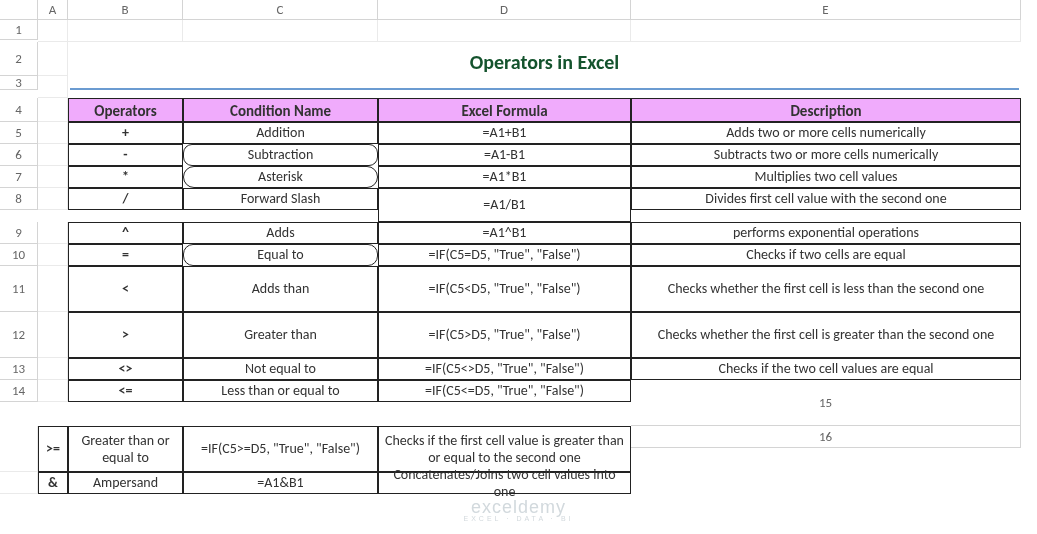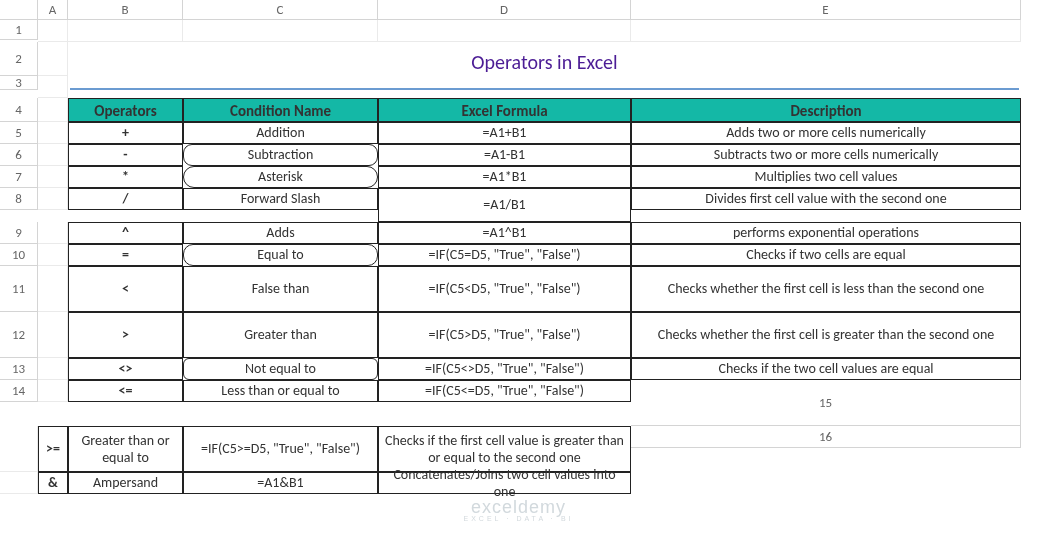--- a/index.html
+++ b/index.html
@@ -40,32 +40,32 @@
     .cell {
       border-right: 1px solid #eaeaea;
       border-bottom: 1px solid #eaeaea;
       background: #fff;
       min-height: 22px;
     }
     .title-cell {
       grid-column: 3 / span 4;
       text-align: center;
       font-size: 20px;
-      font-weight: normal;
-      color: #4c1d95;
+      font-weight: bold;
+      color: #14532d;
       padding: 8px 0 4px 0;
     }
     .title-underline {
       grid-column: 3 / span 4;
       height: 6px;
       border-bottom: 2px solid #6b9bd1;
       margin: 0 2px;
     }
     .table-hdr {
-      background: #14b8a6;
+      background: #f0abfc;
       font-weight: bold;
       text-align: center;
       border: 1px solid #222;
       padding: 3px 0;
       font-size: 15px;
     }
     .data-cell {
       border: 1px solid #222;
       text-align: center;
       display: flex;
@@ -156,33 +156,33 @@
     <div class="data-cell r-normal" style="height: 22px;">performs exponential operations</div>
     <div class="row-header" style="height: 22px;">10</div>
     <div class="cell" style="height: 22px;"></div>
     <div class="data-cell r-normal bold" style="height: 22px;">=</div>
     <div class="data-cell r-normal" style="height: 22px; border-radius: 10px;">Equal to</div>
     <div class="data-cell r-normal" style="height: 22px;">=IF(C5=D5, "True", "False")</div>
     <div class="data-cell r-normal" style="height: 22px;">Checks if two cells are equal</div>
     <div class="row-header" style="height: 46px;">11</div>
     <div class="cell" style="height: 46px;"></div>
     <div class="data-cell r-tall bold" style="height: 46px;">&lt;</div>
-    <div class="data-cell r-tall" style="height: 46px;">False than</div>
+    <div class="data-cell r-tall" style="height: 46px;">Adds than</div>
     <div class="data-cell r-tall" style="height: 46px;">=IF(C5&lt;D5, "True", "False")</div>
     <div class="data-cell r-tall" style="height: 46px;">Checks whether the first cell is less than the second one</div>
     <div class="row-header" style="height: 46px;">12</div>
     <div class="cell" style="height: 46px;"></div>
     <div class="data-cell r-tall bold" style="height: 46px;">&gt;</div>
     <div class="data-cell r-tall" style="height: 46px;">Greater than</div>
     <div class="data-cell r-tall" style="height: 46px;">=IF(C5&gt;D5, "True", "False")</div>
     <div class="data-cell r-tall" style="height: 46px;">Checks whether the first cell is greater than the second one</div>
     <div class="row-header" style="height: 22px;">13</div>
     <div class="cell" style="height: 22px;"></div>
     <div class="data-cell r-normal bold" style="height: 22px;">&lt;&gt;</div>
-    <div class="data-cell r-normal" style="height: 22px; border-radius: 6px;">Not equal to</div>
+    <div class="data-cell r-normal" style="height: 22px;">Not equal to</div>
     <div class="data-cell r-normal" style="height: 22px;">=IF(C5&lt;&gt;D5, "True", "False")</div>
     <div class="data-cell r-normal" style="height: 22px;">Checks if the two cell values are equal</div>
     <div class="row-header" style="height: 22px;">14</div>
     <div class="cell" style="height: 22px;"></div>
     <div class="data-cell r-normal bold" style="height: 22px;">&lt;=</div>
     <div class="data-cell r-normal" style="height: 22px;">Less than or equal to</div>
     <div class="data-cell r-normal" style="height: 22px;">=IF(C5&lt;=D5, "True", "False")</div>
     <div class="row-header" style="height: 46px;">15</div>
     <div class="cell" style="height: 46px;"></div>
     <div class="data-cell r-tall bold" style="height: 46px;">&gt;=</div>

